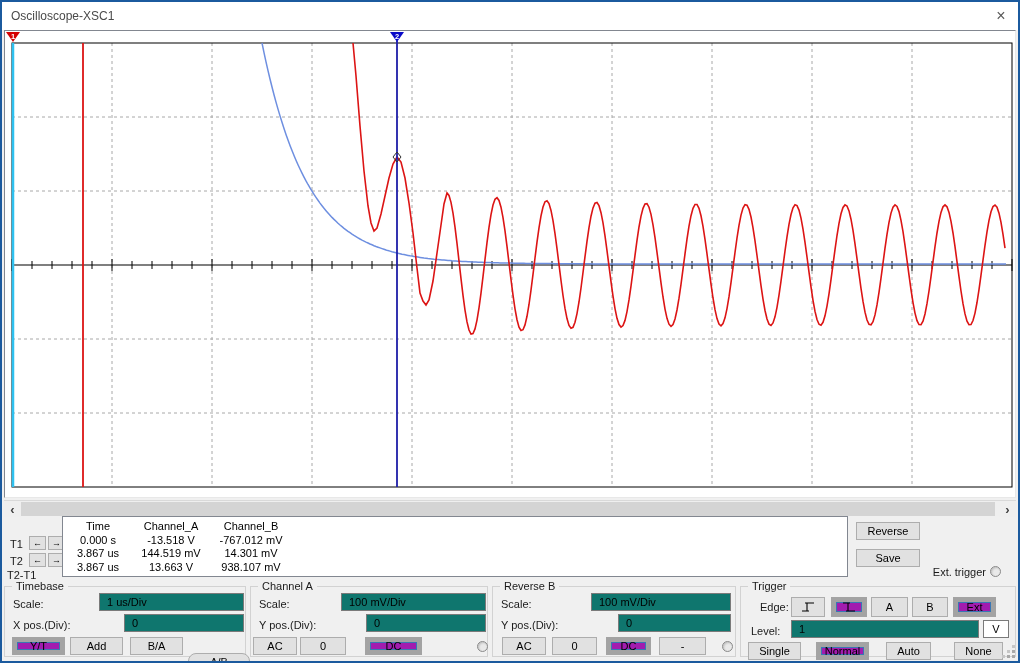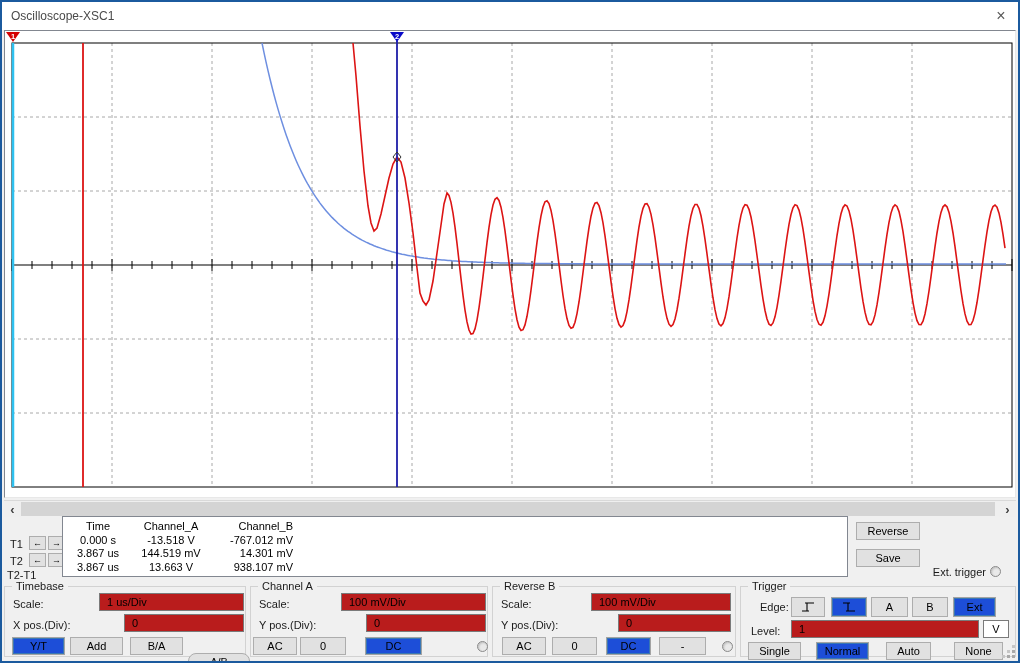--- a/index.html
+++ b/index.html
@@ -14,27 +14,27 @@
   .sb-btn.left{left:0;}
   .sb-btn.right{right:0;}
   .sb-thumb{position:absolute;left:17px;top:1px;width:974px;height:14px;background:#d4d4d4;}
   .readout-area{position:absolute;left:0;top:514px;width:1016px;height:70px;}
   .cur-lbl{position:absolute;font-size:11px;color:#1a1a1a;}
   .spin{position:absolute;width:17px;height:14px;background:#e1e1e1;border:1px solid #adadad;display:flex;align-items:center;justify-content:center;font-size:9px;color:#000;line-height:1;}
   .read-box{position:absolute;left:60px;top:0;width:786px;height:61px;background:#fff;border:1px solid #828790;padding-top:3px;font-size:11px;color:#000;}
   .rrow{display:flex;height:13.5px;line-height:13.5px;}
   .c1{width:70px;text-align:center;}
   .c2{width:76px;text-align:center;}
-  .c3{width:84px;text-align:right;}
+  .c3{width:84px;text-align:center;}
   .btn{display:flex;align-items:center;justify-content:center;background:#e1e1e1;border:1px solid #adadad;font-size:11px;color:#000;height:18px;position:absolute;}
-  .btn.sel{background:#1d4ed8;border:1px solid #a3a3a3;box-shadow:inset 0 0 0 1px #3977b4;}
+  .btn.sel{background:#a21caf;border:5px solid #a3a3a3;box-shadow:inset 0 0 0 1px #3977b4;}
   .gb{position:absolute;border:1px solid #d2d2d2;height:71px;}
   .gb-label{position:absolute;top:-7px;left:7px;background:#f0f0f0;padding:0 4px;font-size:11px;color:#1a1a1a;white-space:nowrap;}
   .lbl{position:absolute;font-size:11px;color:#1a1a1a;white-space:nowrap;}
-  .inp{position:absolute;height:18px;background:#b91c1c;border:1px solid #7a7a7a;font-size:11px;color:#000;display:flex;align-items:center;padding-left:7px;}
+  .inp{position:absolute;height:18px;background:#0f766e;border:1px solid #7a7a7a;font-size:11px;color:#000;display:flex;align-items:center;padding-left:7px;}
   .unitbox{position:absolute;height:18px;background:#fff;border:1px solid #7a7a7a;font-size:11px;display:flex;align-items:center;justify-content:center;}
   .radio{position:absolute;width:11px;height:11px;border-radius:50%;border:1px solid #8a8a8a;background:#e9e9e9;box-shadow:inset 1px 1px 2px rgba(0,0,0,0.18);}
   .grip{position:absolute;right:3px;bottom:3px;width:3px;height:3px;background:#a8a8a8;box-shadow:-5px 0 #a8a8a8,0 -5px #a8a8a8,-10px 0 #c6c6c6,-5px -5px #c6c6c6,0 -10px #c6c6c6;}
   .edge-ic{display:block;}
 </style>
 </head>
 <body>
 
 <div class="window">
 

